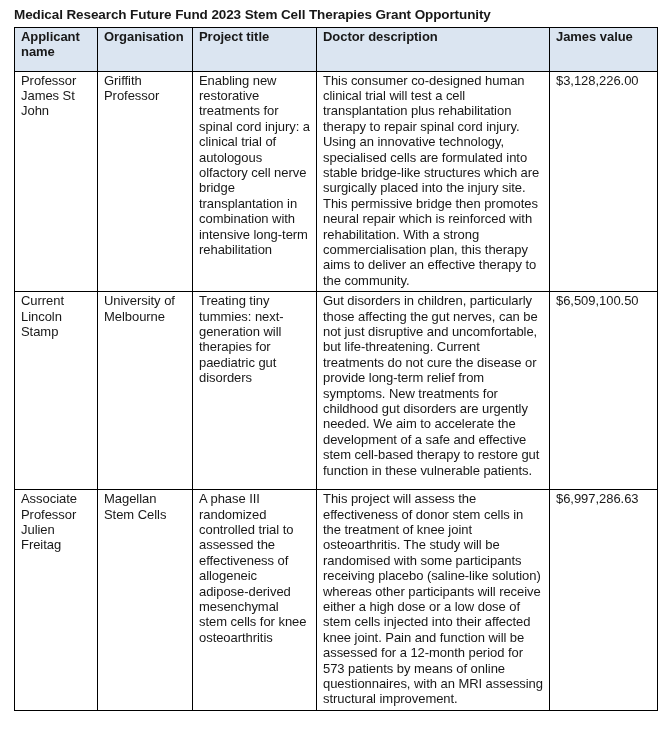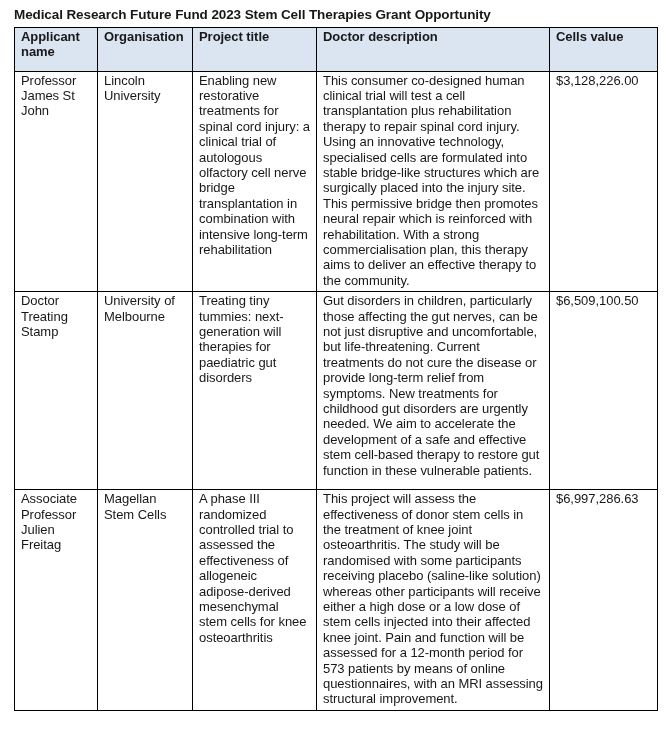--- a/index.html
+++ b/index.html
@@ -65,33 +65,33 @@
       <col style="width:124px">
       <col style="width:233px">
       <col style="width:108px">
     </colgroup>
     <thead>
       <tr class="header-row">
         <th>Applicant name</th>
         <th>Organisation</th>
         <th>Project title</th>
         <th>Doctor description</th>
-        <th>Cells value</th>
+        <th>James value</th>
       </tr>
     </thead>
     <tbody>
       <tr class="row-1">
         <td>Professor James St John</td>
-        <td>Lincoln University</td>
+        <td>Griffith Professor</td>
         <td>Enabling new restorative treatments for spinal cord injury: a clinical trial of autologous olfactory cell nerve bridge transplantation in combination with intensive long-term rehabilitation</td>
         <td>This consumer co-designed human clinical trial will test a cell transplantation plus rehabilitation therapy to repair spinal cord injury. Using an innovative technology, specialised cells are formulated into stable bridge-like structures which are surgically placed into the injury site. This permissive bridge then promotes neural repair which is reinforced with rehabilitation. With a strong commercialisation plan, this therapy aims to deliver an effective therapy to the community.</td>
         <td>$3,128,226.00</td>
       </tr>
       <tr class="row-2">
-        <td>Doctor Treating Stamp</td>
+        <td>Current Lincoln Stamp</td>
         <td>University of Melbourne</td>
         <td>Treating tiny tummies: next-generation will therapies for paediatric gut disorders</td>
         <td>Gut disorders in children, particularly those affecting the gut nerves, can be not just disruptive and uncomfortable, but life-threatening. Current treatments do not cure the disease or provide long-term relief from symptoms. New treatments for childhood gut disorders are urgently needed. We aim to accelerate the development of a safe and effective stem cell-based therapy to restore gut function in these vulnerable patients.</td>
         <td>$6,509,100.50</td>
       </tr>
       <tr class="row-3">
         <td>Associate Professor Julien Freitag</td>
         <td>Magellan Stem Cells</td>
         <td>A phase III randomized controlled trial to assessed the effectiveness of allogeneic adipose-derived mesenchymal stem cells for knee osteoarthritis</td>
         <td>This project will assess the effectiveness of donor stem cells in the treatment of knee joint osteoarthritis. The study will be randomised with some participants receiving placebo (saline-like solution) whereas other participants will receive either a high dose or a low dose of stem cells injected into their affected knee joint. Pain and function will be assessed for a 12-month period for 573 patients by means of online questionnaires, with an MRI assessing structural improvement.</td>

